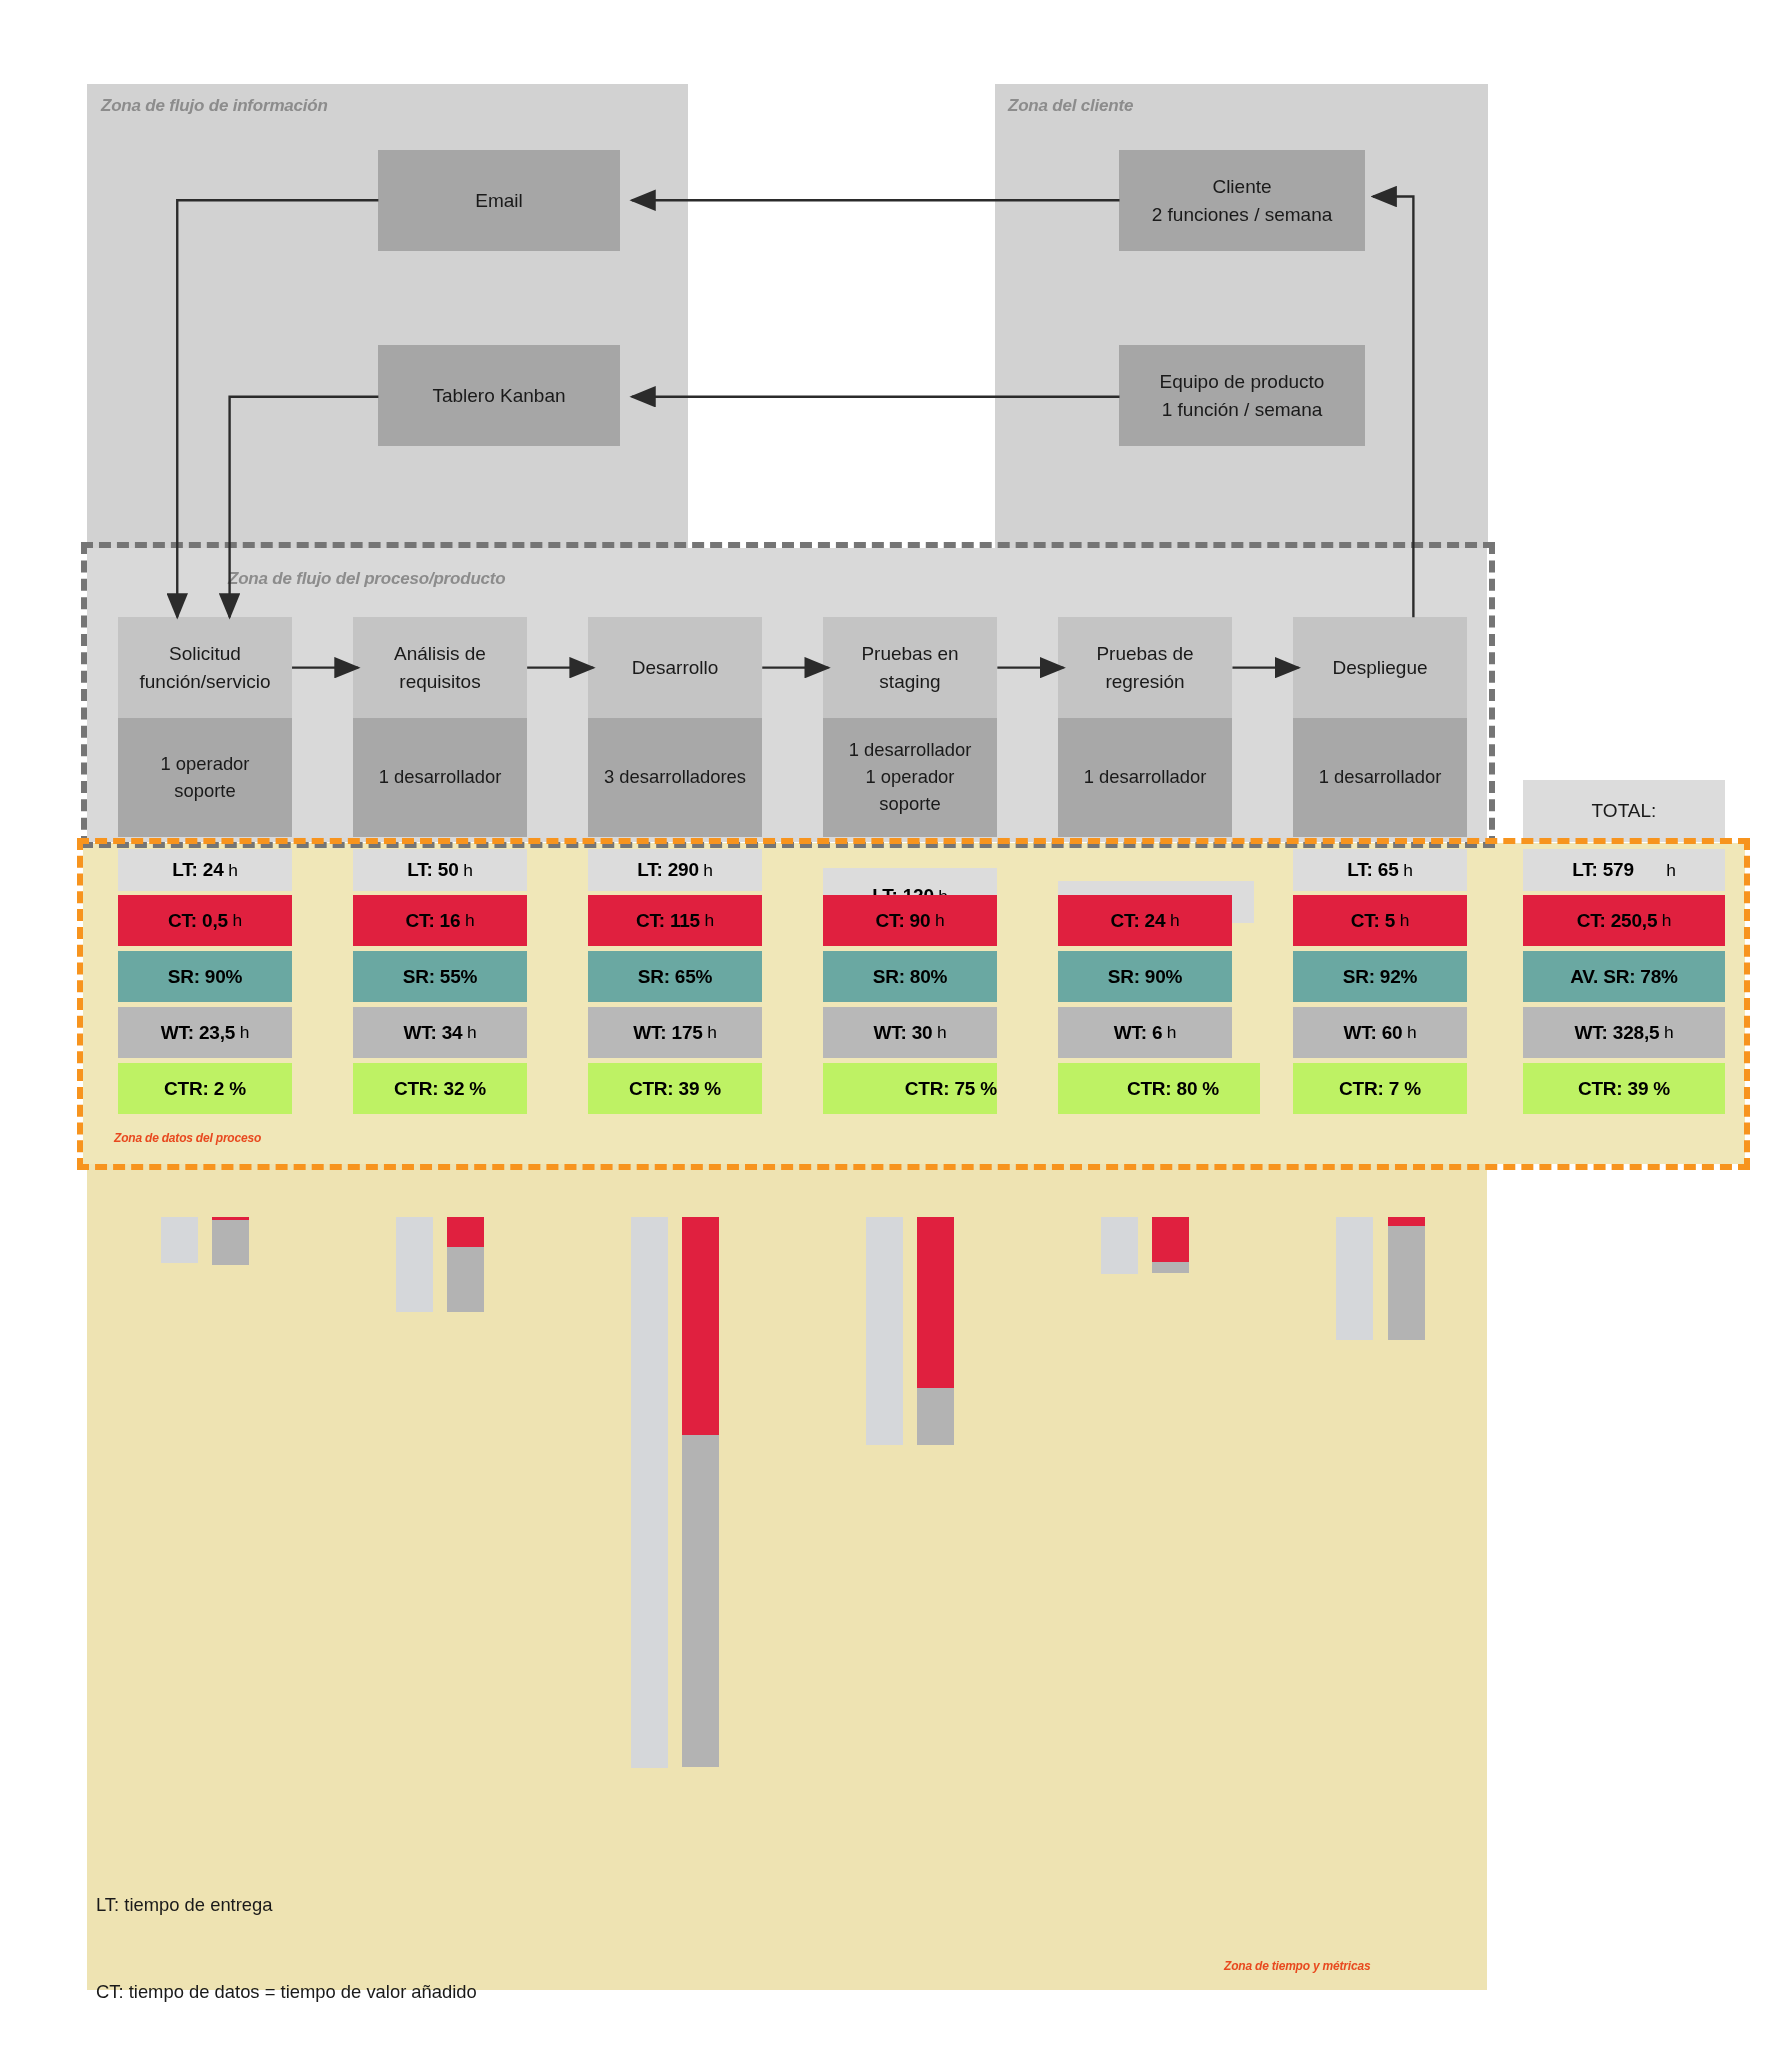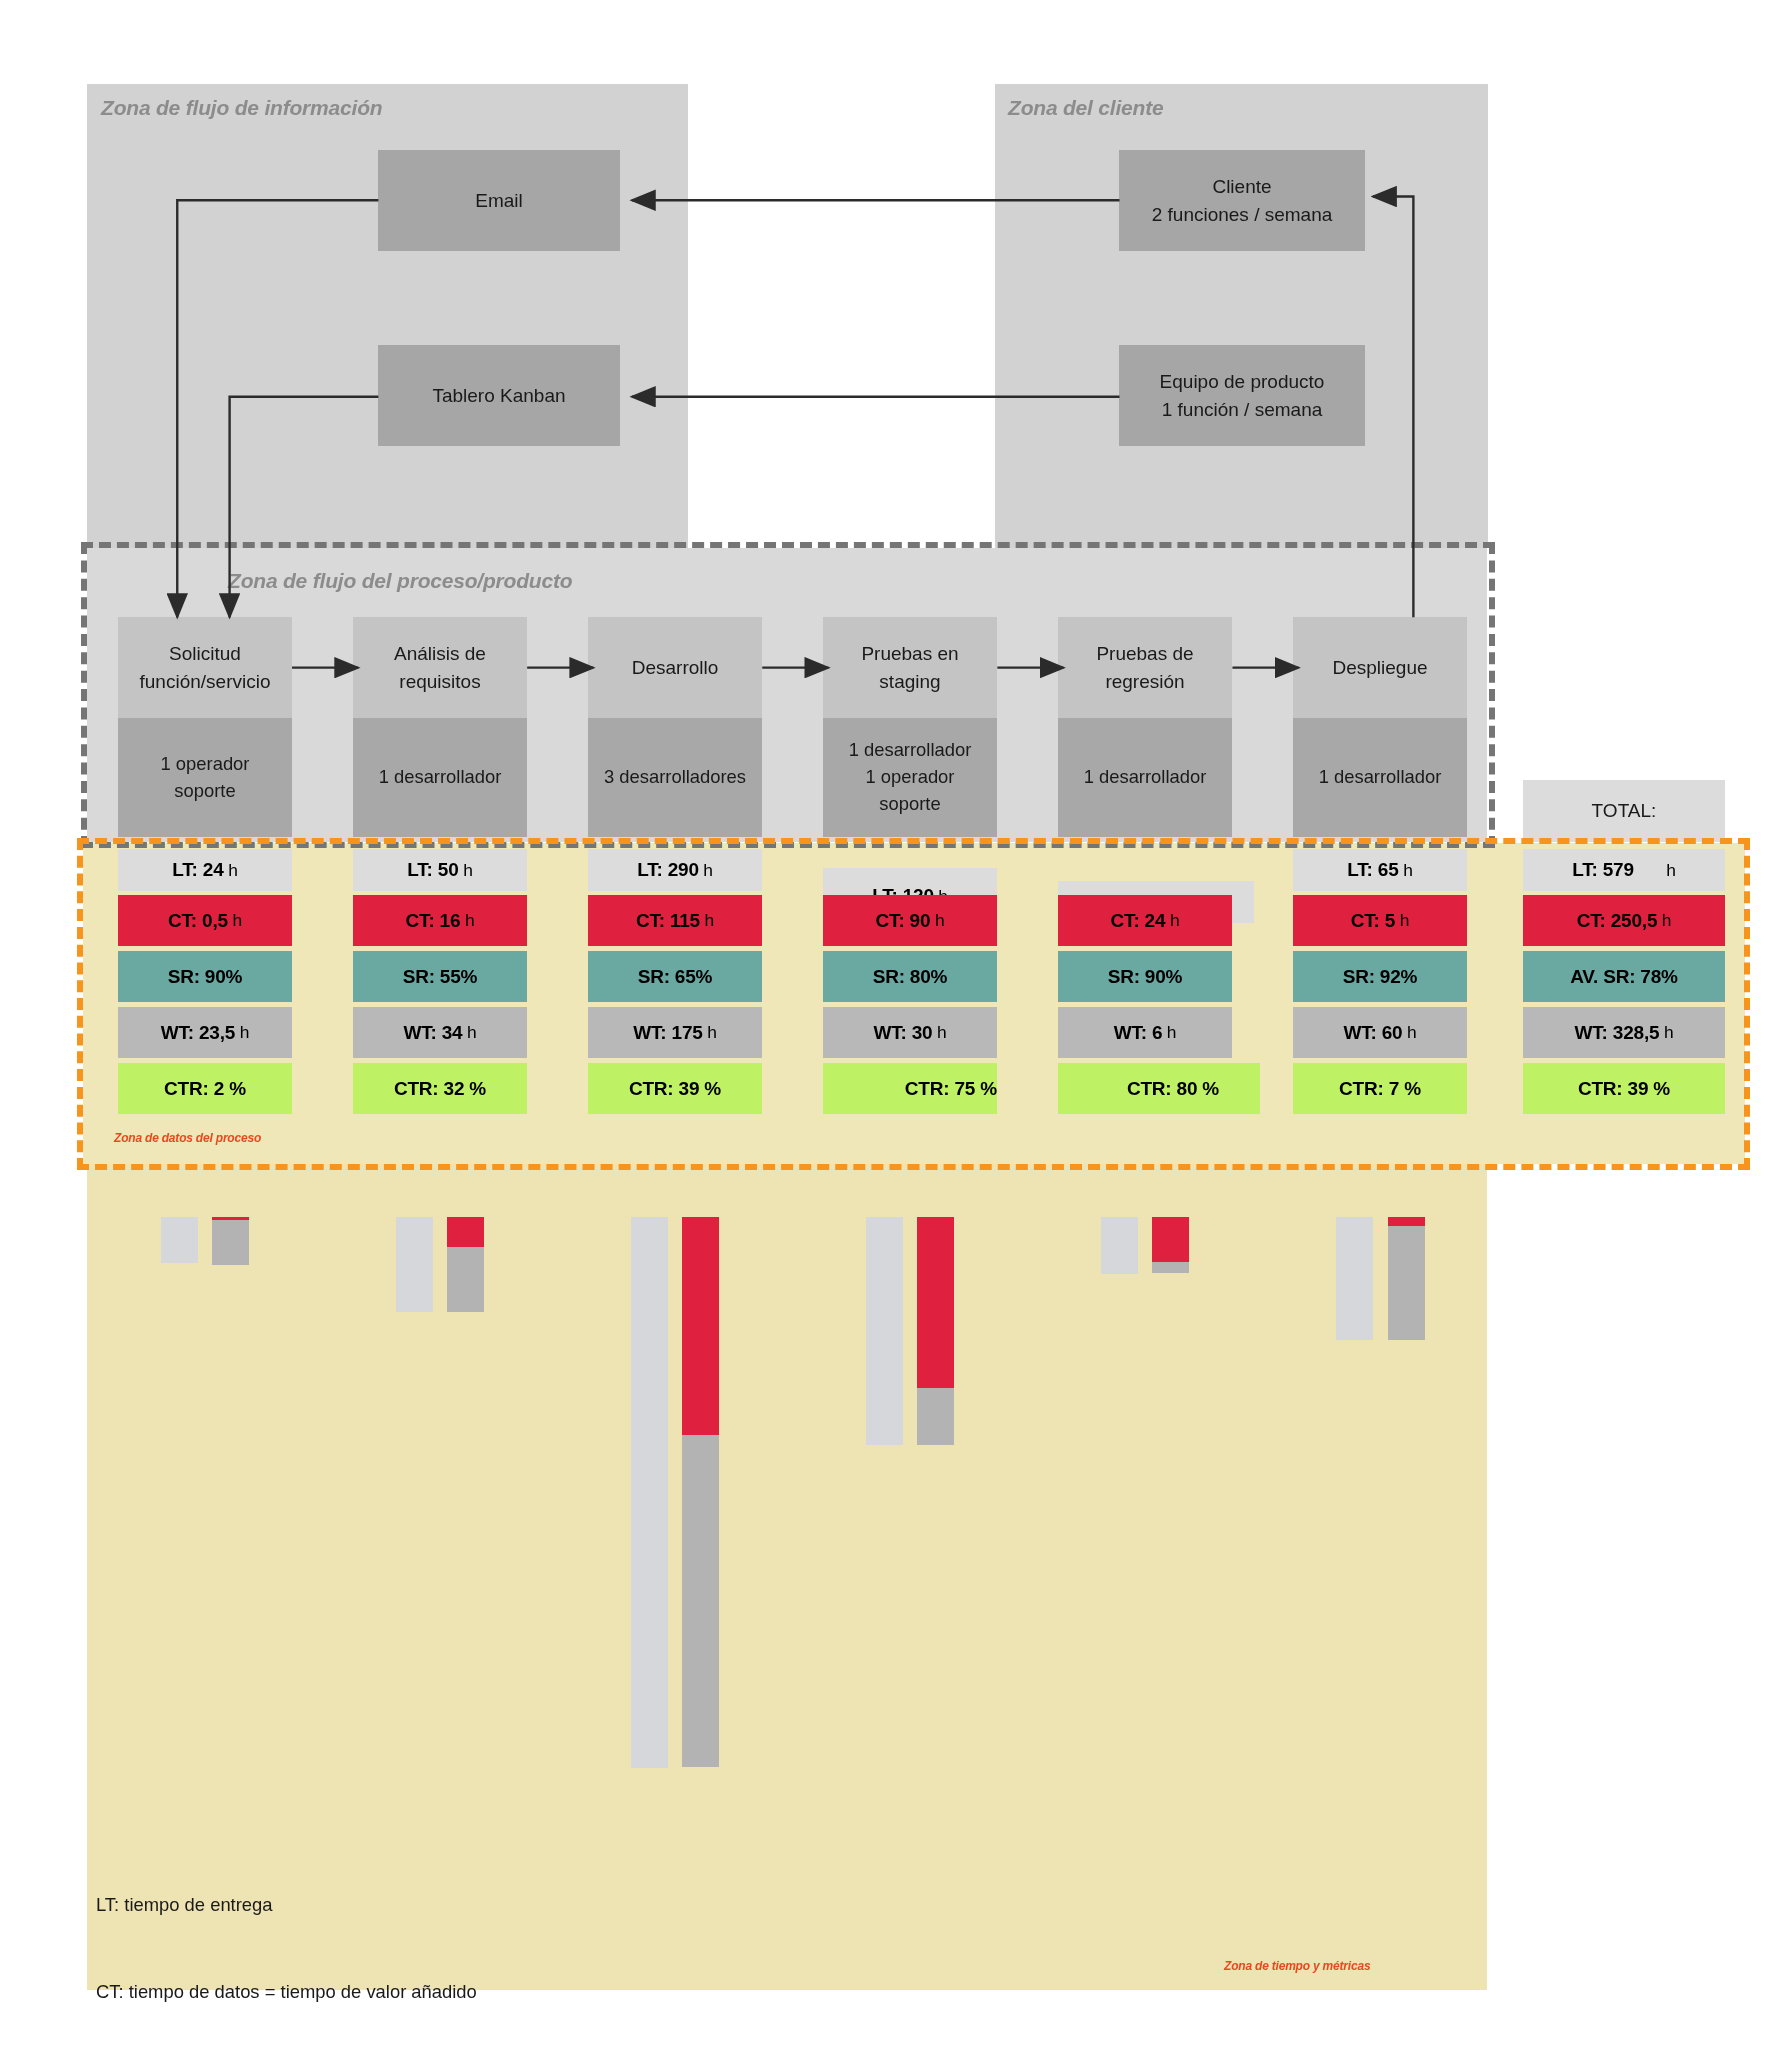--- a/index.html
+++ b/index.html
@@ -8,21 +8,21 @@
 
   .abs{position:absolute;}
 
   
   .zone-info{left:87px;top:84px;width:601px;height:464px;background:#d2d2d2;}
   .zone-client{left:995px;top:84px;width:493px;height:464px;background:#d2d2d2;}
   .zone-process{left:87px;top:548px;width:1400px;height:294px;background:#d9d9d9;}
   .zone-data{left:83px;top:843px;width:1662px;height:321px;background:#f0e7b8;}
   .zone-chart{left:87px;top:1164px;width:1400px;height:826px;background:#eee3b2;}
 
-  .zone-label{font-style:italic;font-weight:bold;font-size:21px;color:#8c8c8c;letter-spacing:-0.2px;}
+  .zone-label{font-style:italic;font-weight:bold;font-size:17px;color:#8c8c8c;letter-spacing:-0.2px;}
   .zone-label-red{font-style:italic;font-weight:bold;font-size:12px;color:#e8491f;letter-spacing:-0.2px;}
 
   
   .dash-gray{border:6.4px dashed #757575;box-sizing:border-box;pointer-events:none;}
   .dash-orange{border:6.4px dashed #f7941e;box-sizing:border-box;pointer-events:none;}
 
   
   .info-box{background:#a6a6a6;display:flex;align-items:center;justify-content:center;
             text-align:center;font-size:19px;color:#1a1a1a;line-height:1.45;}
   .proc-top{background:#c4c4c4;display:flex;align-items:center;justify-content:center;

